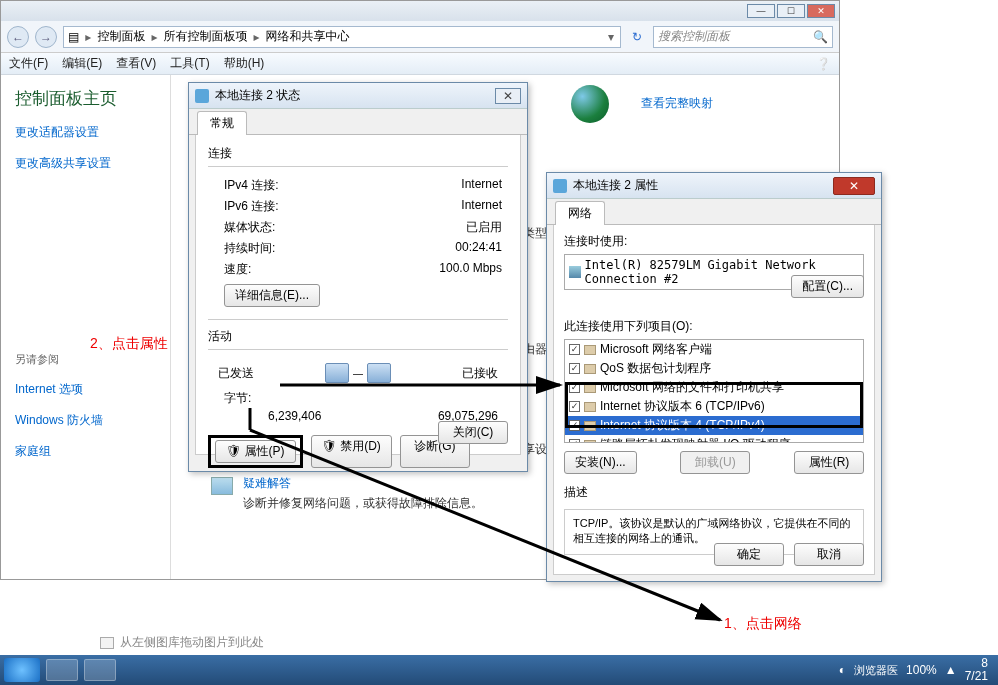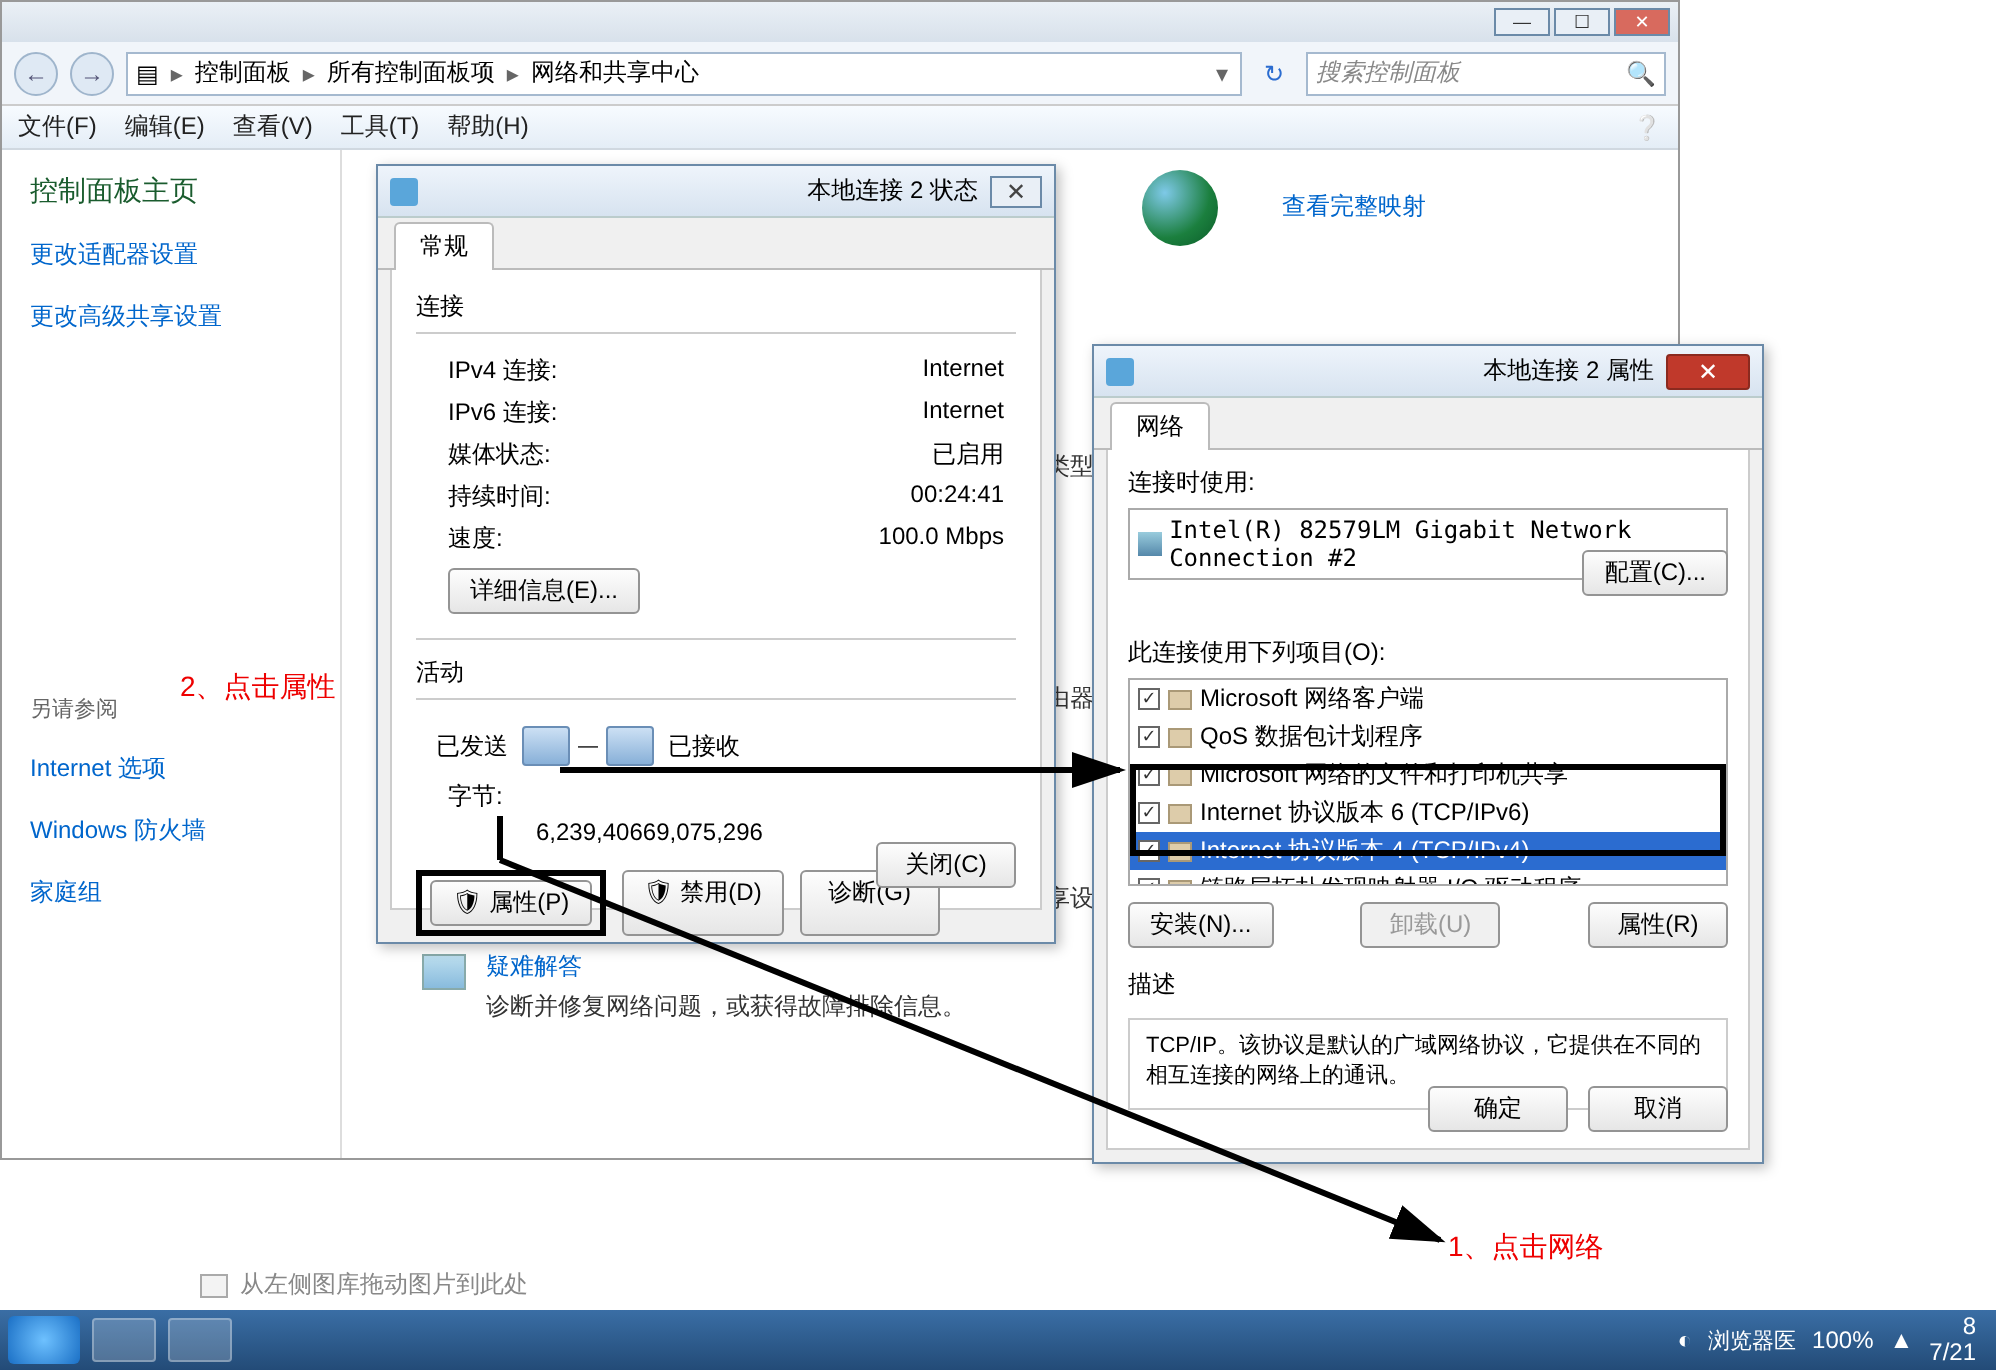--- a/index.html
+++ b/index.html
@@ -15,50 +15,50 @@
 .navbtn { width:22px; height:22px; border:1px solid #9fb5cc; border-radius:11px; background:#dfe9f4; display:flex; align-items:center; justify-content:center; color:#557; }
 .breadcrumb { flex:1; height:22px; border:1px solid #a5b9cf; background:#fff; display:flex; align-items:center; padding:0 4px; gap:4px;}
 .bc-chev { color:#666; padding:0 2px;}
 .searchbox { width:180px; height:22px; border:1px solid #a5b9cf; background:#fff; display:flex; align-items:center; padding:0 4px; color:#888; font-style:italic; position:relative;}
 .searchbox .mag { position:absolute; right:4px; color:#6aa0d8; font-style:normal;}
 
 .menubar { height:22px; background:linear-gradient(#f7fbff,#e4edf6); border-bottom:1px solid #d0d8e0; display:flex; align-items:center; padding-left:8px; gap:14px; color:#222;}
 
 .body-area { display:flex; height:calc(100% - 74px); }
 .sidebar { width:170px; border-right:1px solid #ddd; padding:12px 14px; background:#fff; }
-.sidebar-title { color:#1a5c2e; font-size:14px;}
+.sidebar-title { color:#1a5c2e; font-size:17px;}
 .sidebar-link { color:#0066cc; margin-top:14px; cursor:pointer;}
 .sidebar-sub { color:#666; margin-top:180px; font-size:11px;}
 .main-pane { flex:1; padding:20px; position:relative;}
 
 .globe { width:38px; height:38px; border-radius:19px; background:radial-gradient(circle at 30% 30%, #7ec9e8, #1b7f3e 60%, #0a5a28); position:absolute; left:400px; top:10px;}
 .map-link { position:absolute; left:470px; top:20px; color:#0066cc; cursor:pointer;}
 
 .troubleshoot { position:absolute; left:40px; top:400px; display:flex; gap:10px;}
 .ts-icon { width:22px; height:18px; border:1px solid #8aa; background:linear-gradient(#bde,#8bd); margin-top:2px;}
 .ts-text { }
 .ts-title { color:#0066cc; }
 .ts-desc { color:#333; margin-top:3px;}
 
 
 .dialog1 { position:absolute; left:188px; top:82px; width:340px; height:390px; border:1px solid #6b8aa8; background:#f0f0f0; box-shadow:2px 2px 6px rgba(0,0,0,0.25);}
 .dlg-title { height:26px; background:linear-gradient(#eef4fb,#d7e3f0); display:flex; align-items:center; padding:0 6px; gap:6px; border-bottom:1px solid #bcc;}
 .dlg-title .ico { width:14px; height:14px; background:#5aa6da; border-radius:2px;}
-.dlg-title .txt { flex:1;text-align:right; }
+.dlg-title .txt { flex:1; }
 .dlg-title .x { width:26px; height:16px; border:1px solid #6b8aa8; background:#e9eff6; text-align:center; line-height:14px; color:#444; cursor:pointer;}
 .tabrow { height:26px; display:flex; align-items:flex-end; padding-left:8px; border-bottom:1px solid #bbb;}
 .tab { padding:3px 12px; border:1px solid #bbb; border-bottom:none; background:#fff; border-radius:3px 3px 0 0; position:relative; top:1px;}
 .panel { background:#fff; margin:0 6px 6px 6px; border:1px solid #ccc; border-top:none; padding:10px 12px; height:320px; position:relative;}
 .sect-title { margin-bottom:4px;}
 .divider { height:1px; background:#ccc; margin:4px 0 8px 0;}
 .kv { display:flex; justify-content:space-between; padding:2px 6px 2px 16px;}
 .btn { display:inline-block; padding:2px 10px; border:1px solid #949494; background:linear-gradient(#fdfdfd,#e6e6e6); border-radius:3px; cursor:pointer; text-align:center; min-width:70px;}
 .details-btn { margin-left:16px; margin-top:4px;}
 .divider2 { height:1px; background:#ccc; margin:12px 0 8px 0;}
-.act-row { display:flex; align-items:center; padding:0 10px;}
+.act-row { display:flex; justify-content:space-between; align-items:center; padding:0 10px;}
 .pc-icons { width:80px; height:30px; display:flex; align-items:center; justify-content:center; gap:4px;}
 .pc { width:24px; height:20px; background:linear-gradient(#cce0f4,#88b0d8); border:1px solid #6a8eb6; border-radius:2px;}
 .btn-row { display:flex; gap:8px; margin-top:12px;}
 .btn-row-bottom { position:absolute; right:12px; bottom:10px;}
 .prop-box { border:3px solid #000; padding:2px 4px;}
 
 
 .dialog2 { position:absolute; left:546px; top:172px; width:336px; height:410px; border:1px solid #6b8aa8; background:#f0f0f0; box-shadow:2px 2px 6px rgba(0,0,0,0.25);}
 .dlg2-close { width:42px; height:18px; background:#c0392b; color:#fff; text-align:center; line-height:16px; border:1px solid #8b2a1f; cursor:pointer; border-radius:2px;}
 .panel2 { background:#fff; margin:0 6px 6px 6px; border:1px solid #ccc; border-top:none; padding:8px 10px; height:350px; position:relative;}

